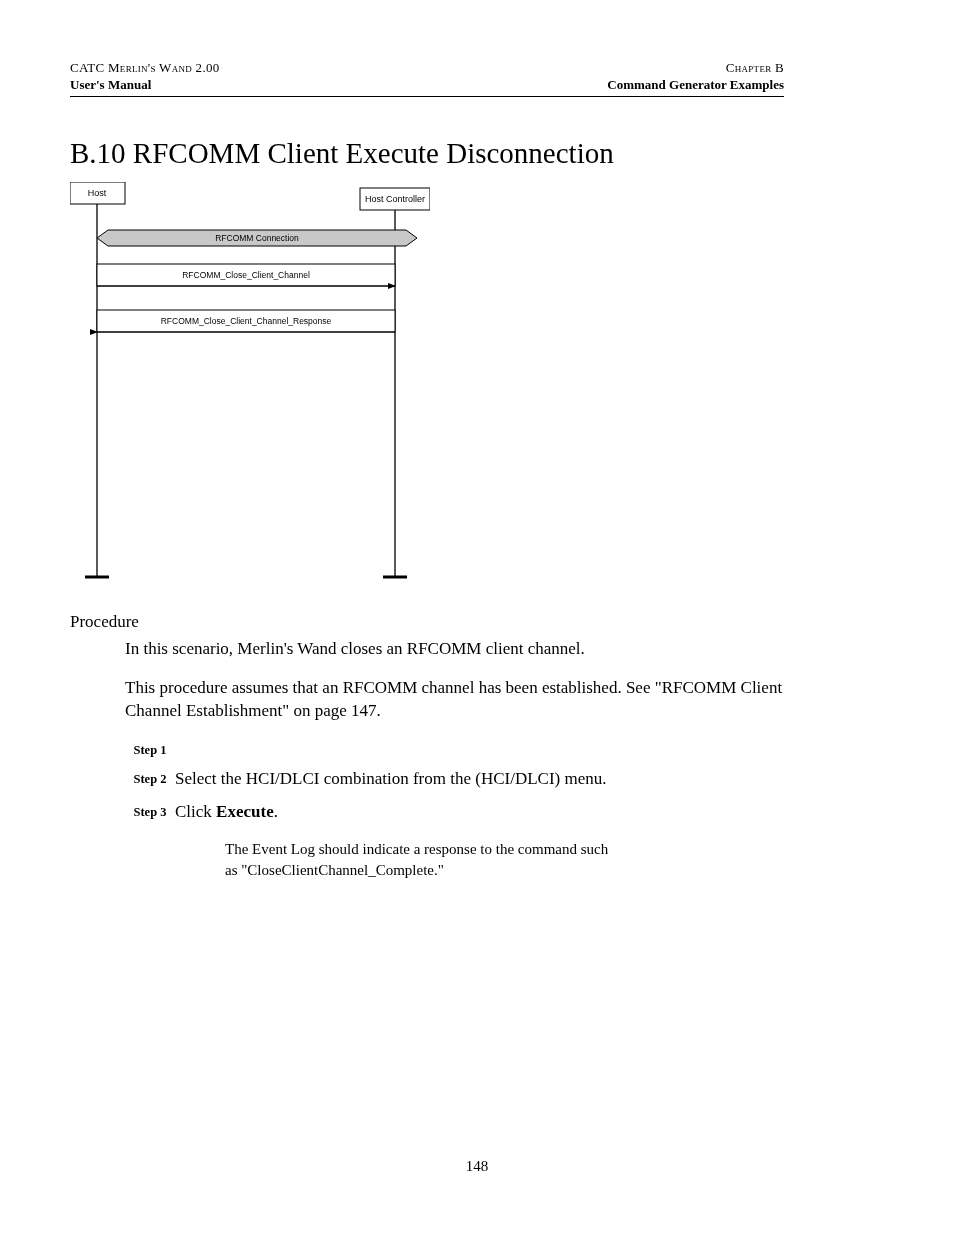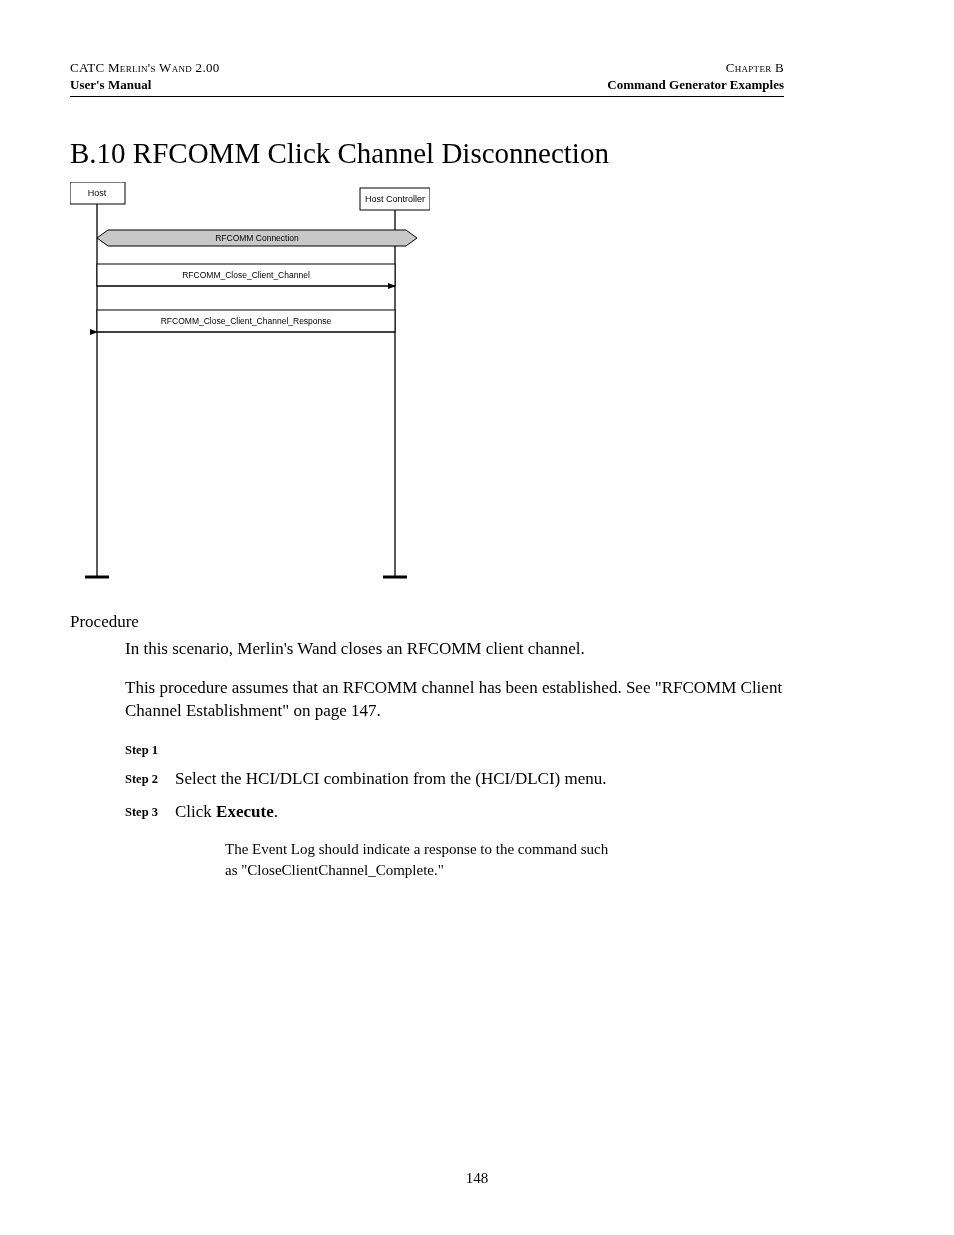--- a/index.html
+++ b/index.html
@@ -51,20 +51,21 @@
     line-height: 1.35;
     margin: 0 0 16px 55px;
   }
   .steps {
     margin-left: 55px;
   }
   .step-row {
     display: flex;
     align-items: flex-start;
     margin-bottom: 10px;
+    text-align: center;
   }
   .step-label {
     font-size: 12.5px;
     font-weight: bold;
     width: 50px;
     flex: 0 0 50px;
     padding-top: 4px;
   }
   .step-text {
     font-size: 17px;
@@ -72,21 +73,21 @@
   }
   .step-text .b { font-weight: bold; }
   .note {
     font-size: 15px;
     line-height: 1.35;
     margin: 16px 0 8px 155px;
     max-width: 390px;
   }
   .page-number {
     position: absolute;
-    bottom: 48px;
+    bottom: 60px;
     left: 0;
     width: 100%;
     text-align: center;
     font-size: 15px;
   }
   
   .d-label { font: 9px Arial, Helvetica, sans-serif; fill: #000; }
   .d-msg   { font: 8.5px Arial, Helvetica, sans-serif; fill: #000; }
 </style>
 </head>
@@ -98,21 +99,21 @@
     <div class="hdr-row">
       <span class="sc">CATC Merlin's Wand 2.00</span>
       <span class="sc">Chapter B</span>
     </div>
     <div class="hdr-row">
       <span class="bold">User's Manual</span>
       <span class="bold">Command Generator Examples</span>
     </div>
   </div>
 
-  <h1 class="section-title">B.10  RFCOMM Click Channel Disconnection</h1>
+  <h1 class="section-title">B.10  RFCOMM Client Execute Disconnection</h1>
 
   <div class="diagram-wrap">
     <svg class="diagram" width="360" height="400" viewBox="0 0 360 400">
 
       <defs>
         <marker id="arrR" markerWidth="8" markerHeight="8" refX="7" refY="3" orient="auto">
           <path d="M0,0 L8,3 L0,6 Z" fill="#000"></path>
         </marker>
         <marker id="arrL" markerWidth="8" markerHeight="8" refX="1" refY="3" orient="auto">
           <path d="M8,0 L0,3 L8,6 Z" fill="#000"></path>

